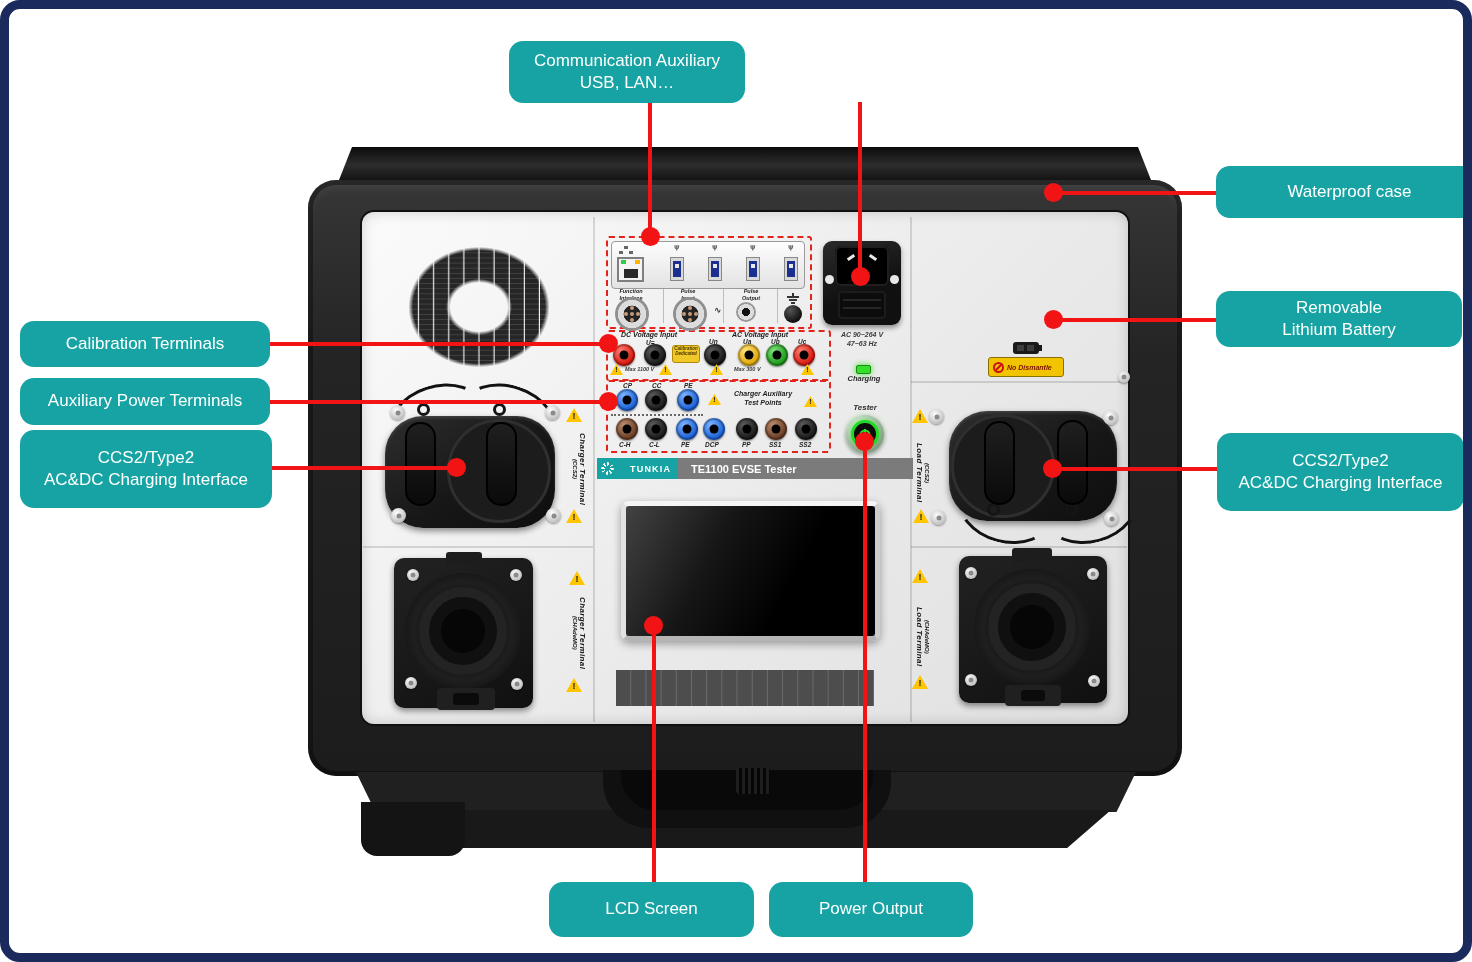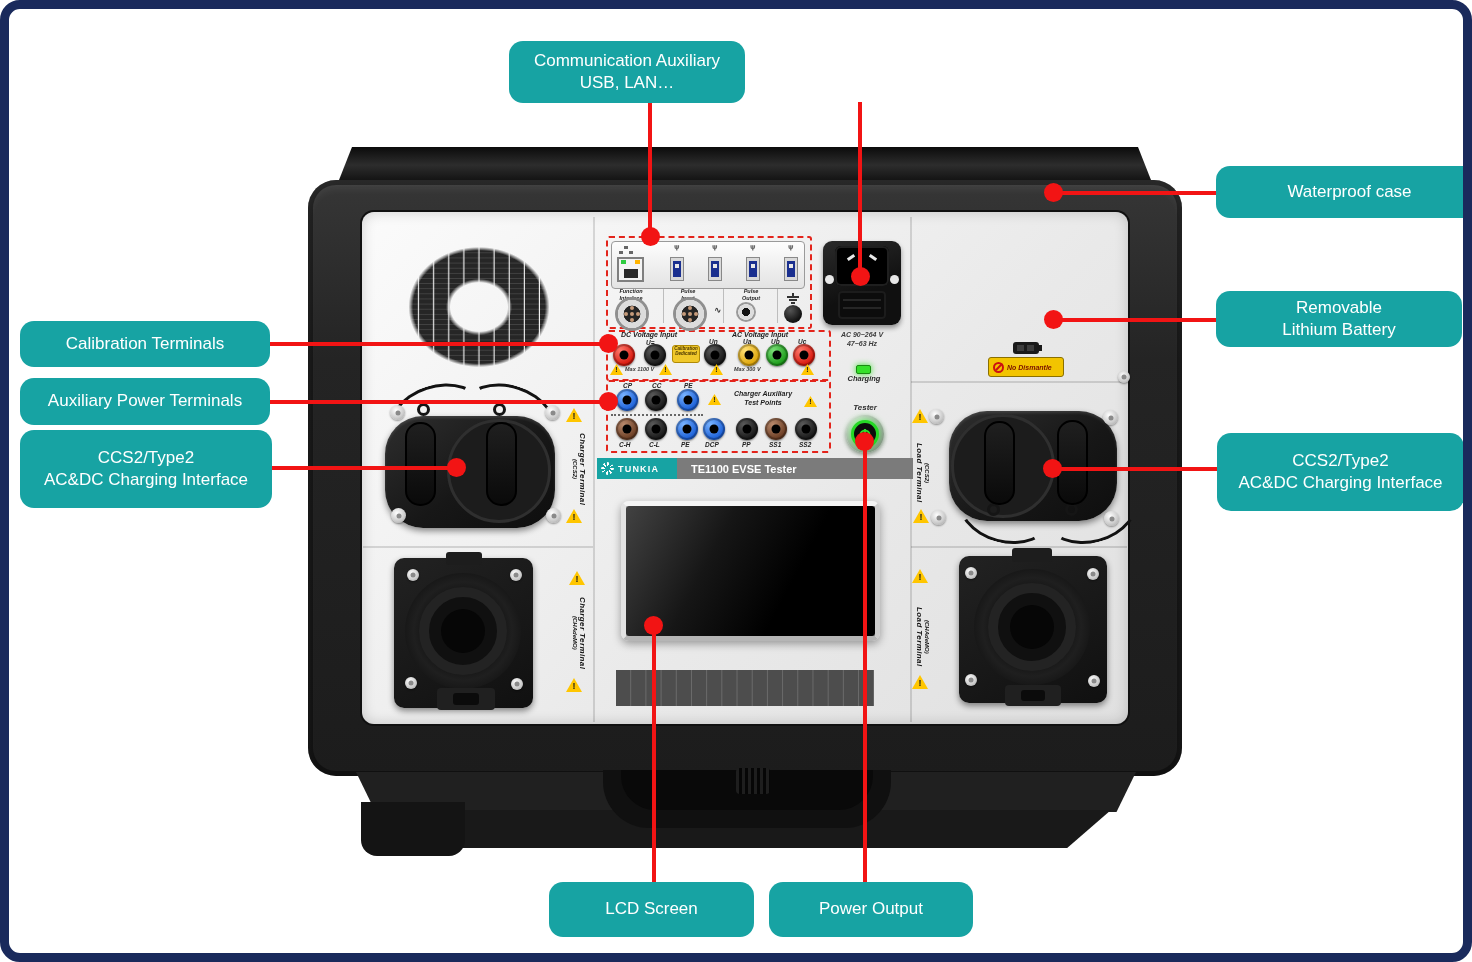--- a/index.html
+++ b/index.html
@@ -129,21 +129,21 @@
   .flabel{position:absolute;text-align:center;font:italic bold 7.5px "Liberation Sans",sans-serif;color:#2d2d2d;z-index:16;}
   .pwr{position:absolute;left:837px;top:406px;width:38px;height:38px;border-radius:50%;z-index:16;
     background:radial-gradient(circle at 35% 30%,#f7f7f7,#a8a8a8 60%,#6a6a6a);box-shadow:0 2px 4px rgba(0,0,0,.4);}
   .pwr .core{position:absolute;left:5px;top:5px;width:28px;height:28px;border-radius:50%;background:#0c0c0c;
     border:3px solid #25d825;box-sizing:border-box;box-shadow:0 0 9px rgba(40,230,40,.85);}
   .pwr .glyph{position:absolute;left:50%;top:55%;width:11px;height:11px;border:2px solid #2ae02a;border-radius:50%;
     transform:translate(-50%,-50%);box-sizing:border-box;}
   .pwr .stem{position:absolute;left:50%;top:6px;width:2px;height:7px;background:#2ae02a;transform:translateX(-50%);}
   
   .brand-teal{position:absolute;left:588px;top:449px;width:80px;height:21px;background:#17a3a3;z-index:15;
-    display:flex;align-items:center;gap:4px;padding-left:4px;box-sizing:border-box;}
+    display:flex;align-items:center;gap:16px;padding-left:4px;box-sizing:border-box;}
   .brand-gray{position:absolute;left:668px;top:449px;width:236px;height:21px;background:#7b7b7b;z-index:15;
     display:flex;align-items:center;padding-left:14px;box-sizing:border-box;}
   .logo{width:13px;height:13px;border-radius:50%;
     background:repeating-conic-gradient(#fff 0 18deg,transparent 18deg 45deg);
     -webkit-mask:radial-gradient(circle,transparent 0 22%,#000 26% 78%,transparent 82%);
             mask:radial-gradient(circle,transparent 0 22%,#000 26% 78%,transparent 82%);}
   .brand-name{font:bold 9px "Liberation Sans",sans-serif;color:#fff;letter-spacing:1.2px;}
   .model-name{font:bold 11px "Liberation Sans",sans-serif;color:#fff;}
   
   .lcd{position:absolute;left:612px;top:492px;width:259px;height:140px;border-radius:8px;z-index:14;box-sizing:border-box;

